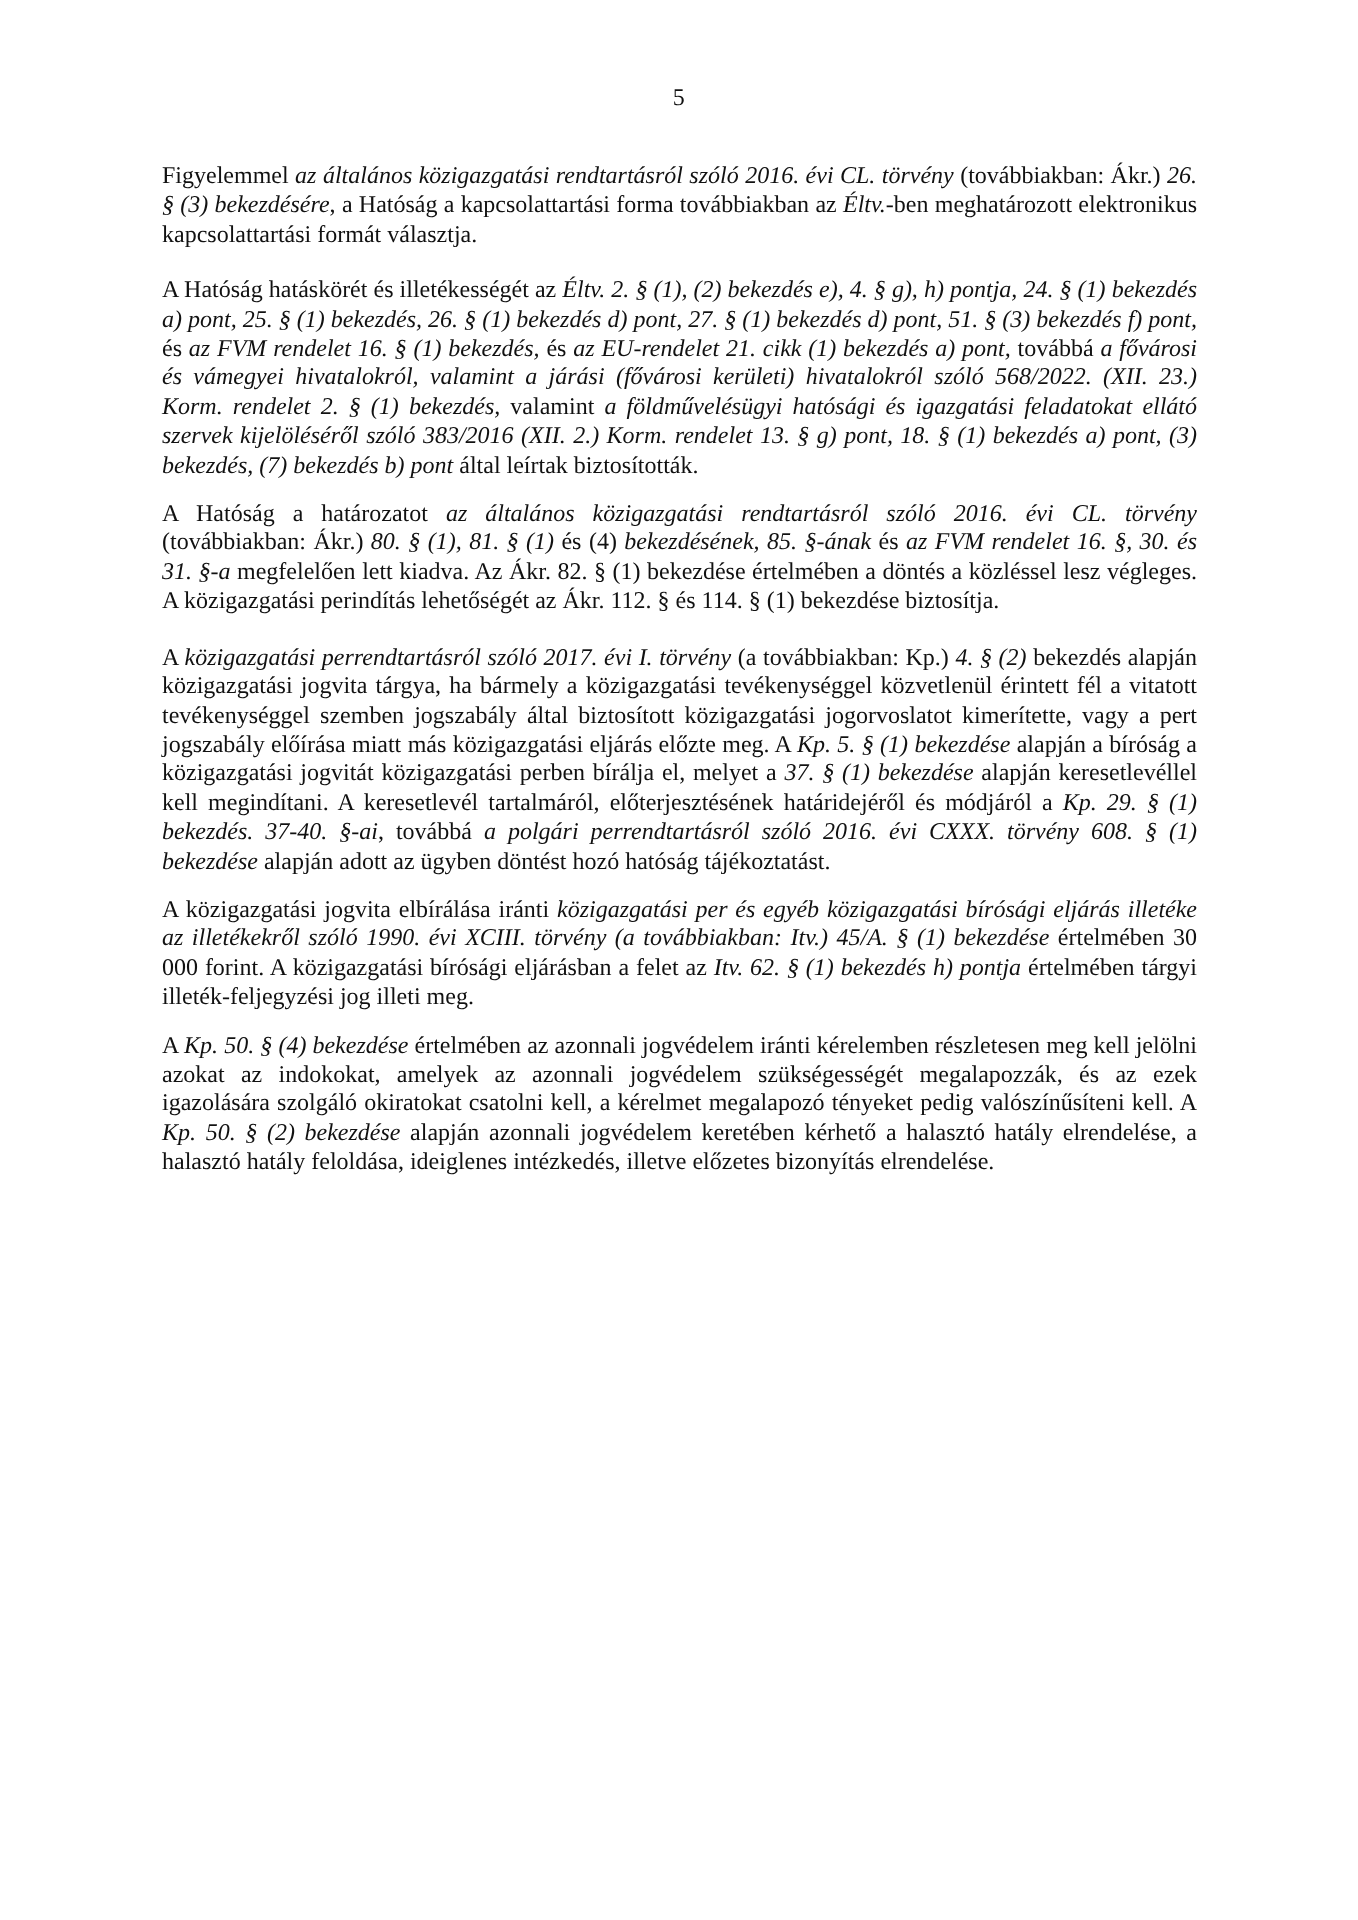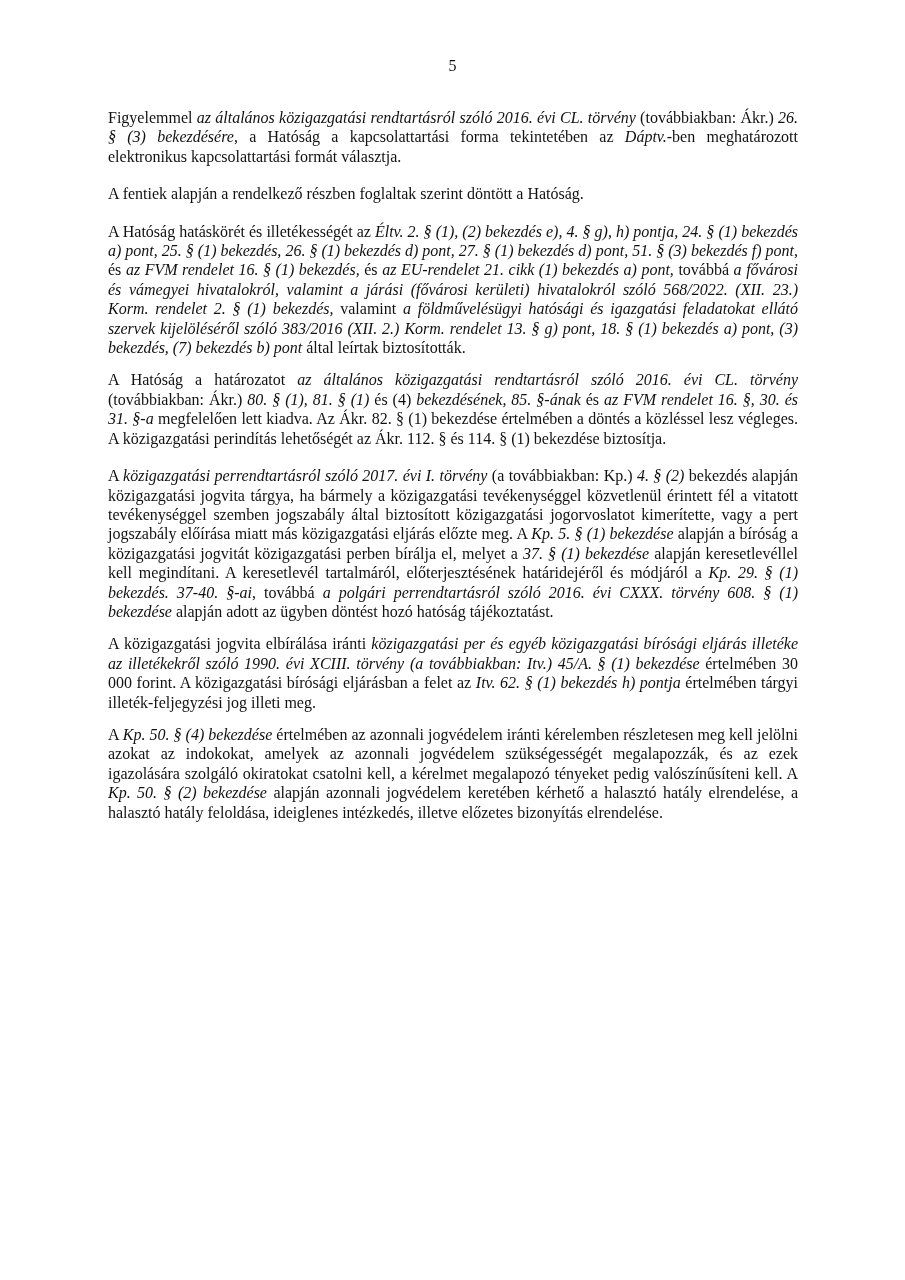--- a/index.html
+++ b/index.html
@@ -35,20 +35,19 @@
   }
   .para.gap-lg { margin-bottom: 18px; }
   .para i { }
 </style>
 </head>
 <body>
 
 <div class="page-number">5</div>
 
 <div class="content">
-  <p class="para gap-lg"><span>Figyelemmel </span><i>az általános közigazgatási rendtartásról szóló 2016. évi CL. törvény</i><span> (továbbiakban: Ákr.) </span><i>26. § (3) bekezdésére</i><span>, a Hatóság a kapcsolattartási forma tekintetében az </span><i>Dáptv.</i><span>-ben meghatározott elektronikus kapcsolattartási formát választja.</span></p>
-  <p class="para gap-lg"><span>A fentiek alapján a rendelkező részben foglaltak szerint döntött a Hatóság.</span></p>
+  <p class="para gap-lg"><span>Figyelemmel </span><i>az általános közigazgatási rendtartásról szóló 2016. évi CL. törvény</i><span> (továbbiakban: Ákr.) </span><i>26. § (3) bekezdésére</i><span>, a Hatóság a kapcsolattartási forma továbbiakban az </span><i>Éltv.</i><span>-ben meghatározott elektronikus kapcsolattartási formát választja.</span></p>
   <p class="para"><span>A Hatóság hatáskörét és illetékességét az </span><i>Éltv. 2. § (1), (2) bekezdés e), 4. § g), h) pontja, 24. § (1) bekezdés a) pont, 25. § (1) bekezdés, 26. § (1) bekezdés d) pont, 27. § (1) bekezdés d) pont, 51. § (3) bekezdés f) pont,</i><span> és </span><i>az FVM rendelet 16. § (1) bekezdés,</i><span> és </span><i>az EU-rendelet 21. cikk (1) bekezdés a) pont,</i><span> továbbá </span><i>a fővárosi és vámegyei hivatalokról, valamint a járási (fővárosi kerületi) hivatalokról szóló 568/2022. (XII. 23.) Korm. rendelet 2. § (1) bekezdés,</i><span> valamint </span><i>a földművelésügyi hatósági és igazgatási feladatokat ellátó szervek kijelöléséről szóló 383/2016 (XII. 2.) Korm. rendelet 13. § g) pont, 18. § (1) bekezdés a) pont, (3) bekezdés, (7) bekezdés b) pont</i><span> által leírtak biztosították.</span></p>
   <p class="para gap-lg"><span>A Hatóság a határozatot </span><i>az általános közigazgatási rendtartásról szóló 2016. évi CL. törvény</i><span> (továbbiakban: Ákr.) </span><i>80. § (1), 81. § (1)</i><span> és (4) </span><i>bekezdésének, 85. §-ának</i><span> és </span><i>az FVM rendelet 16. §, 30. és 31.  §-a</i><span> megfelelően lett kiadva. Az Ákr. 82. § (1) bekezdése értelmében a döntés a közléssel lesz végleges. A közigazgatási perindítás lehetőségét az Ákr. 112. § és 114. § (1) bekezdése biztosítja.</span></p>
   <p class="para"><span>A </span><i>közigazgatási perrendtartásról szóló 2017. évi I. törvény</i><span> (a továbbiakban: Kp.) </span><i>4. § (2)</i><span> bekezdés alapján közigazgatási jogvita tárgya, ha bármely a közigazgatási tevékenységgel közvetlenül érintett fél a vitatott tevékenységgel szemben jogszabály által biztosított közigazgatási jogorvoslatot kimerítette, vagy a pert jogszabály előírása miatt más közigazgatási eljárás előzte meg. A </span><i>Kp. 5. § (1) bekezdése</i><span> alapján a bíróság a közigazgatási jogvitát közigazgatási perben bírálja el, melyet a </span><i>37. § (1) bekezdése</i><span> alapján keresetlevéllel kell megindítani. A keresetlevél tartalmáról, előterjesztésének határidejéről és módjáról a </span><i>Kp. 29. § (1) bekezdés. 37-40. §-ai</i><span>, továbbá </span><i>a polgári perrendtartásról szóló 2016. évi CXXX. törvény 608. § (1) bekezdése</i><span> alapján adott az ügyben döntést hozó hatóság tájékoztatást.</span></p>
   <p class="para"><span>A közigazgatási jogvita elbírálása iránti </span><i>közigazgatási per és egyéb közigazgatási bírósági eljárás illetéke az illetékekről szóló 1990. évi XCIII. törvény (a továbbiakban: Itv.) 45/A. § (1) bekezdése</i><span> értelmében 30 000 forint. A közigazgatási bírósági eljárásban a felet az </span><i>Itv. 62. § (1) bekezdés h) pontja</i><span> értelmében tárgyi illeték-feljegyzési jog illeti meg.</span></p>
   <p class="para"><span>A </span><i>Kp. 50. § (4) bekezdése</i><span> értelmében az azonnali jogvédelem iránti kérelemben részletesen meg kell jelölni azokat az indokokat, amelyek az azonnali jogvédelem szükségességét megalapozzák, és az ezek igazolására szolgáló okiratokat csatolni kell, a kérelmet megalapozó tényeket pedig valószínűsíteni kell. A </span><i>Kp. 50. § (2) bekezdése</i><span> alapján azonnali jogvédelem keretében kérhető a halasztó hatály elrendelése, a halasztó hatály feloldása, ideiglenes intézkedés, illetve előzetes bizonyítás elrendelése.</span></p>
 </div>
 
 </body></html>

